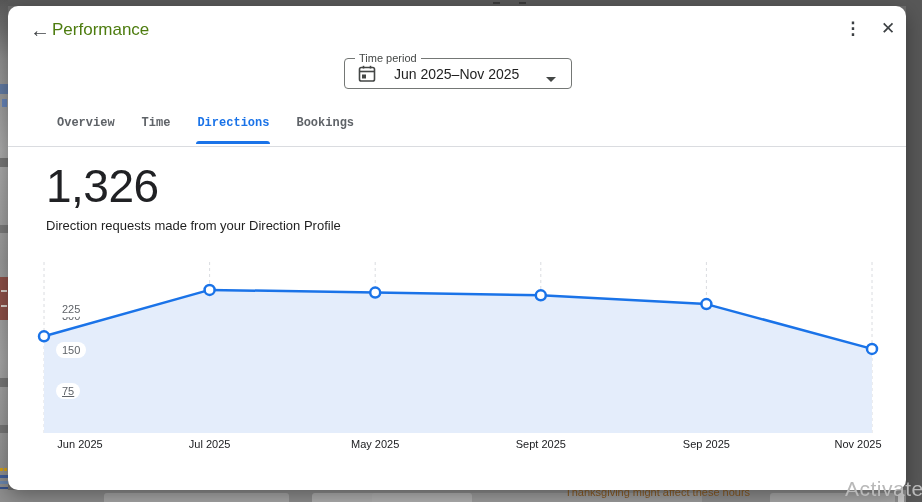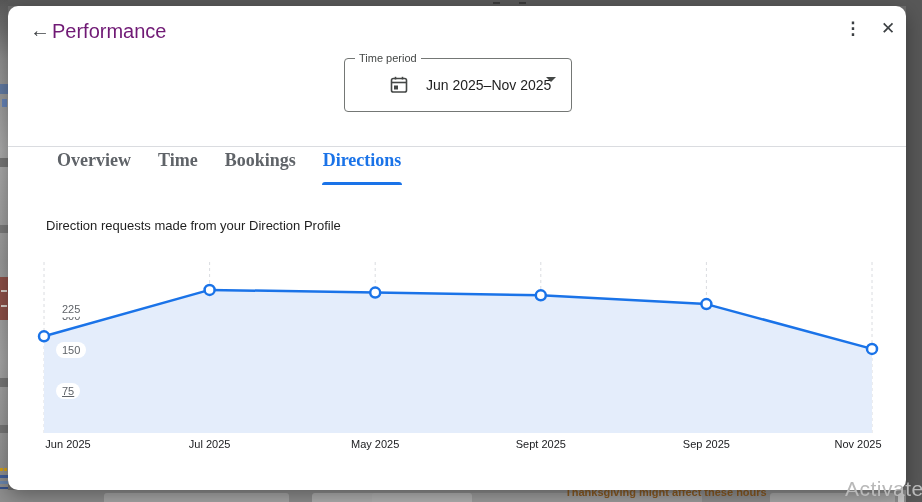--- a/index.html
+++ b/index.html
@@ -8,48 +8,48 @@
 
   
   .backdrop-top    { position:absolute; left:0; top:0; width:922px; height:6px; background:#595959; }
   .backdrop-right  { position:absolute; left:906px; top:0; width:16px; height:502px; background:#585858; }
   .backdrop-left   { position:absolute; left:0; top:0; width:8px; height:502px;
                      background:linear-gradient(#565656 0%, #8f8f8f 12%, #ababab 30%, #9a9a9a 52%, #a5a5a5 72%, #8a8a8a 100%); }
   .backdrop-bottom { position:absolute; left:0; top:490px; width:906px; height:12px; background:#8f8f8f; }
   .bb-block { position:absolute; top:3px; height:9px; background:#bdbdbd; border-radius:3px 3px 0 0; opacity:.55; }
   .frag { position:absolute; }
   .smudge { background:#3a3a3a; }
-  .dim-text { position:absolute; left:565px; top:486px; font-size:11px; font-weight:bold; color:#8a5a22; white-space:nowrap; z-index:1;text-align:center; }
+  .dim-text { position:absolute; left:565px; top:486px; font-size:11px; font-weight:normal; color:#8a5a22; white-space:nowrap; z-index:1;text-align:center; }
   .watermark { position:absolute; left:845px; top:477px; font-size:21px; color:#b9b9b9; letter-spacing:.5px; z-index:3; white-space:nowrap; }
 
   
   .modal { position:absolute; left:8px; top:6px; width:898px; height:484px; background:#fff;
            border-radius:10px; box-shadow:0 6px 20px rgba(0,0,0,.35); z-index:2; }
 
   .hdr-back  { position:absolute; left:18px; top:10px; width:28px; height:28px; border:none; background:none;
                font-size:20px; color:#3c4043; cursor:pointer; line-height:28px; text-align:center; }
-  .hdr-title { position:absolute; left:44px; top:14px; font-size:20px; color:#701a75;text-align:right; }
+  .hdr-title { position:absolute; left:44px; top:14px; font-size:17px; color:#4d7c0f;text-align:right; }
   .hdr-kebab { position:absolute; left:831px; top:9px; width:28px; height:28px; border:none; background:none;
                font-size:17px; font-weight:bold; color:#3c4043; cursor:pointer; line-height:28px; text-align:center; }
   .hdr-close { position:absolute; left:866px; top:9px; width:28px; height:28px; border:none; background:none;
                font-size:17px; color:#3c4043; cursor:pointer; line-height:28px; text-align:center; }
 
   
-  .tp-field { position:absolute; left:336px; top:52px; width:228px; height:54px; border:1px solid #747775;
-              border-radius:4px; background:#fff; cursor:pointer; display:flex; align-items:center;padding-left:32px; }
+  .tp-field { position:absolute; left:336px; top:52px; width:228px; height:31px; border:1px solid #747775;
+              border-radius:4px; background:#fff; cursor:pointer; display:flex; align-items:center; }
   .tp-label { position:absolute; left:10px; top:-7px; background:#fff; padding:0 4px; font-size:11px; color:#444746; }
   .tp-cal   { margin-left:13px; width:18px; height:18px; flex:0 0 auto; }
   .tp-value { margin-left:18px; font-size:14px; color:#1f1f1f; }
   .tp-caret { position:absolute; right:15px; top:18px; width:0; height:0;
               border-left:5px solid transparent; border-right:5px solid transparent; border-top:5px solid #444746; }
 
   
   .tabs { position:absolute; left:48px; top:104px; height:36px; display:flex; gap:25px; align-items:flex-start; }
-  .tab  { position:relative; font-size:18px; font-weight:bold; color:#5f6368; padding:6px 1px 14px; cursor:pointer;
-          background:none; border:none; font-family:Liberation Serif, serif; white-space:nowrap;margin-top:34px; }
+  .tab  { position:relative; font-size:12px; font-weight:bold; color:#5f6368; padding:6px 1px 14px; cursor:pointer;
+          background:none; border:none; font-family:Liberation Mono, monospace; white-space:nowrap; }
   .tab.active { color:#1a73e8; }
   .tab.active::after { content:""; position:absolute; left:0; right:0; bottom:0; height:3px;
                        background:#1a73e8; border-radius:3px 3px 0 0; }
   .tabs-divider { position:absolute; left:0; top:140px; width:898px; height:1px; background:#dadce0; }
 
   
   .metric-value { position:absolute; left:38px; top:153px; font-size:46px; color:#202124; letter-spacing:-0.5px; }
   .metric-desc  { position:absolute; left:38px; top:212px; font-size:13px; color:#1f1f1f; }
 
   
@@ -109,25 +109,26 @@
       <line x1="12.5" y1="0.8" x2="12.5" y2="3.5" stroke="#444746" stroke-width="1.6"></line>
       <rect x="4" y="9.5" width="4" height="4" fill="#444746"></rect>
     </svg>
     <span class="tp-value">Jun 2025–Nov 2025</span>
     <span class="tp-caret"></span>
   </div>
 
   <div class="tabs" id="tabs">
       <button class="tab">Overview</button>
       <button class="tab">Time</button>
+      <button class="tab active">Directions</button>
       <button class="tab">Bookings</button>
-      <button class="tab active">Directions</button>
     </div>
   <div class="tabs-divider"></div>
 
+  <div class="metric-value">1,326</div>
   <div class="metric-desc">Direction requests made from your Direction Profile</div>
 
   <div class="chart" id="chart">
       <svg width="854" height="178">
         <line x1="8" x2="8" y1="4" y2="176" stroke="#dadce0" stroke-dasharray="3,3"></line>
         <line x1="173.6" x2="173.6" y1="4" y2="176" stroke="#dadce0" stroke-dasharray="3,3"></line>
         <line x1="339.2" x2="339.2" y1="4" y2="176" stroke="#dadce0" stroke-dasharray="3,3"></line>
         <line x1="504.8" x2="504.8" y1="4" y2="176" stroke="#dadce0" stroke-dasharray="3,3"></line>
         <line x1="670.4" x2="670.4" y1="4" y2="176" stroke="#dadce0" stroke-dasharray="3,3"></line>
         <line x1="836" x2="836" y1="4" y2="176" stroke="#dadce0" stroke-dasharray="3,3"></line>
@@ -137,20 +138,20 @@
         <circle cx="173.6" cy="31.9" r="5" fill="#fff" stroke="#1a73e8" stroke-width="2.5"></circle>
         <circle cx="339.2" cy="34.6" r="5" fill="#fff" stroke="#1a73e8" stroke-width="2.5"></circle>
         <circle cx="504.8" cy="37.3" r="5" fill="#fff" stroke="#1a73e8" stroke-width="2.5"></circle>
         <circle cx="670.4" cy="46.1" r="5" fill="#fff" stroke="#1a73e8" stroke-width="2.5"></circle>
         <circle cx="836" cy="90.9" r="5" fill="#fff" stroke="#1a73e8" stroke-width="2.5"></circle>
       </svg>
       <span class="ytick" style="left: 20px; top: 2px; margin-top: 48px;">300</span>
       <span class="ytick" style="left: 20px; top: 43px;">225</span>
       <span class="ytick" style="left: 20px; top: 84px;">150</span>
       <span class="ytick" style="left: 20px; top: 125px; text-decoration: underline;">75</span>
-      <span class="xtick" style="left: 32px;">Jun 2025</span>
+      <span class="xtick" style="left: 44px;">Jun 2025</span>
       <span class="xtick" style="left: 173.6px;">Jul 2025</span>
       <span class="xtick" style="left: 339.2px;">May 2025</span>
       <span class="xtick" style="left: 504.8px;">Sept 2025</span>
       <span class="xtick" style="left: 670.4px;">Sep 2025</span>
       <span class="xtick" style="left: 822px;">Nov 2025</span>
     </div>
 </div>
 
 </body></html>

